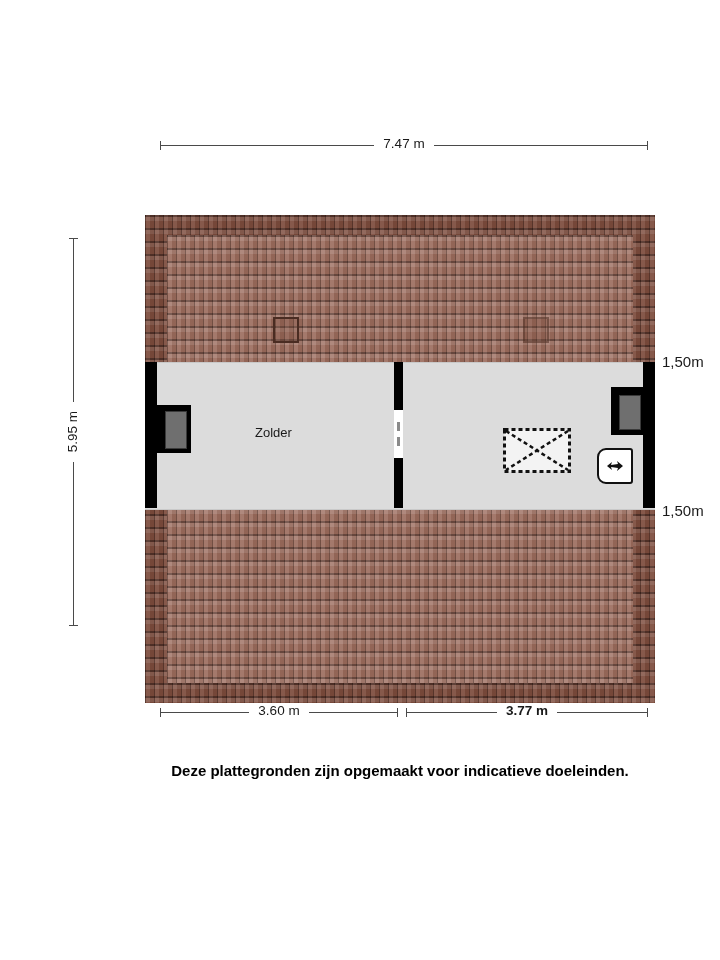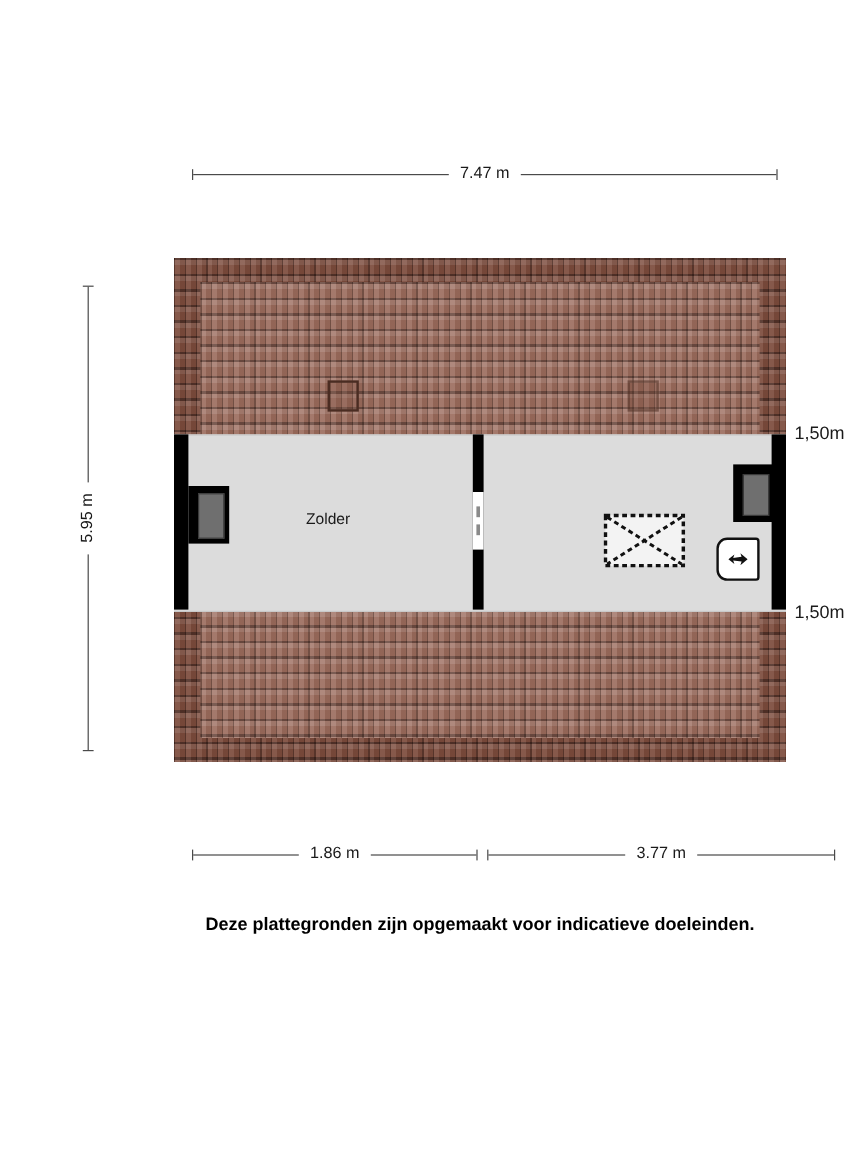--- a/index.html
+++ b/index.html
@@ -85,21 +85,21 @@
     white-space: nowrap;
     line-height: 1;
   }
 
   
   #building {
     position: absolute;
     left: 105px;
     top: 215px;
     width: 510px;
-    height: 420px;
+    height: 488px;
     overflow: hidden;
   }
 
   
   .roof {
     position: absolute;
     left: 0; top: 0;
     width: 100%;
     height: 100%;
     background-color: #7c4b3c;
@@ -291,26 +291,26 @@
     <div class="bar"></div>
     <div class="cap"></div>
   </div>
 
   <div class="side-note" style="left:622px; top:354px;">1,50m</div>
   <div class="side-note" style="left:622px; top:503px;">1,50m</div>
 
   <div class="dim-h" style="left:120px; top:705px; width:238px;">
     <div class="cap"></div>
     <div class="bar"></div>
-    <div class="txt">1.86 m</div>
-    <div class="bar"></div>
-    <div class="cap"></div>
-  </div>
-
-  <div class="dim-h" style="left:366px; top:705px; width:290px;">
+    <div class="txt">3.60 m</div>
+    <div class="bar"></div>
+    <div class="cap"></div>
+  </div>
+
+  <div class="dim-h" style="left:366px; top:705px; width:242px;font-weight:bold;">
     <div class="cap"></div>
     <div class="bar"></div>
     <div class="txt">3.77 m</div>
     <div class="bar"></div>
     <div class="cap"></div>
   </div>
 
   <div id="building">
 
     <div class="roof"></div>

